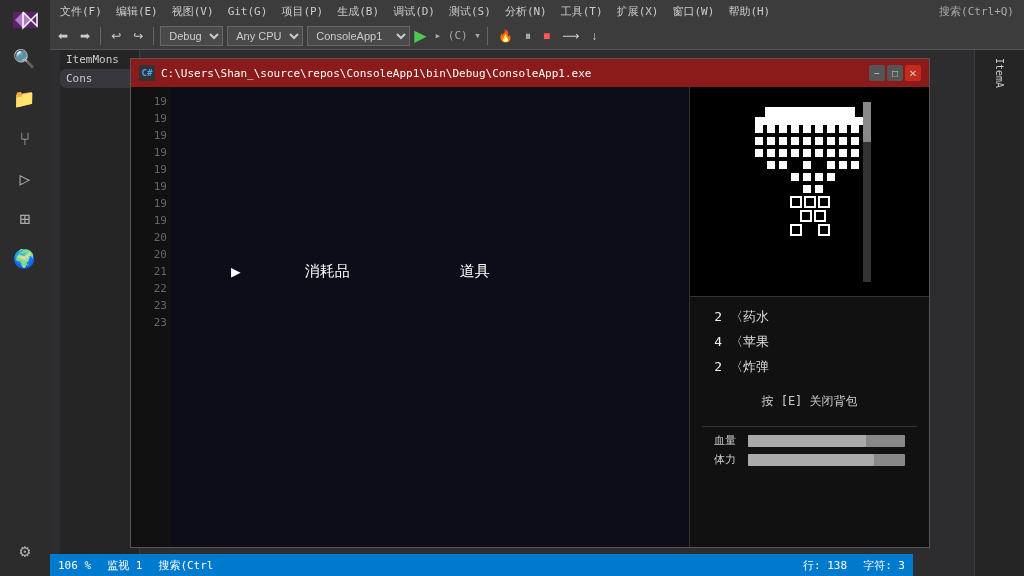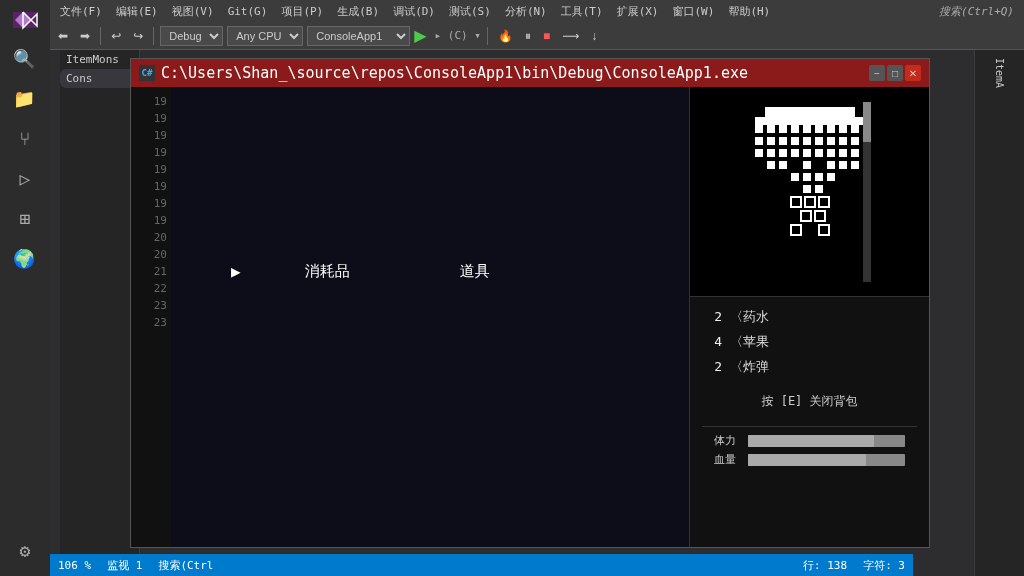--- a/index.html
+++ b/index.html
@@ -150,21 +150,21 @@
       background: #333;
       margin-right: 6px;
       display: flex;
       align-items: center;
       justify-content: center;
       font-size: 10px;
       color: #4af;
     }
     .console-title-text {
       color: #fff;
-      font-size: 15px;
+      font-size: 11px;
       flex: 1;
     }
     .window-controls {
       display: flex;
       gap: 2px;
       align-items: center;
     }
     .win-btn {
       width: 16px;
       height: 16px;
@@ -432,21 +432,21 @@
   <div class="menu-item">项目(P)</div>
   <div class="menu-item">生成(B)</div>
   <div class="menu-item">调试(D)</div>
   <div class="menu-item">测试(S)</div>
   <div class="menu-item">分析(N)</div>
   <div class="menu-item">工具(T)</div>
   <div class="menu-item">扩展(X)</div>
   <div class="menu-item">窗口(W)</div>
   <div class="menu-item">帮助(H)</div>
   <div style="flex:1"></div>
-  <div style="color:#aaa; font-size:11px; padding:2px 6px;font-style:italic;">搜索(Ctrl+Q)</div>
+  <div style="color:#aaa; font-size:11px; padding:2px 6px;">搜索(Ctrl+Q)</div>
 </div>
 
 <div class="toolbar">
   <button class="toolbar-btn">⬅</button>
   <button class="toolbar-btn">➡</button>
   <div class="toolbar-divider"></div>
   <button class="toolbar-btn">↩</button>
   <button class="toolbar-btn">↪</button>
   <div class="toolbar-divider"></div>
   <select class="toolbar-select">
@@ -598,29 +598,29 @@
         </div>
         <div class="inv-item">
           <span class="inv-count">2</span>
           <span class="inv-name">〈炸弹</span>
         </div>
 
         <div class="inv-instruction">按 [E] 关闭背包</div>
 
         <div class="status-bars">
           <div class="status-bar-row">
+            <span class="status-label">血量</span>
+            <div class="status-bar-bg">
+              <div class="status-bar-fill" style="width: 75%;"></div>
+            </div>
+          </div>
+          <div class="status-bar-row">
             <span class="status-label">体力</span>
             <div class="status-bar-bg">
               <div class="status-bar-fill" style="width: 80%;"></div>
-            </div>
-          </div>
-          <div class="status-bar-row">
-            <span class="status-label">血量</span>
-            <div class="status-bar-bg">
-              <div class="status-bar-fill" style="width: 75%;"></div>
             </div>
           </div>
         </div>
       </div>
     </div>
   </div>
 </div>
 
 <div class="right-vs-panel">
   <div class="right-panel-label">ItemA</div>

